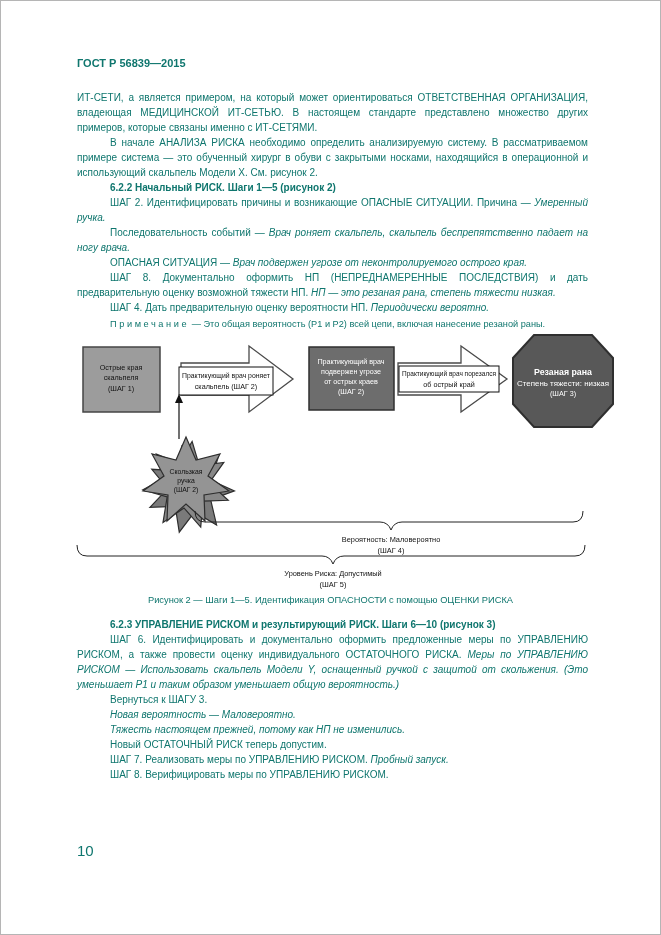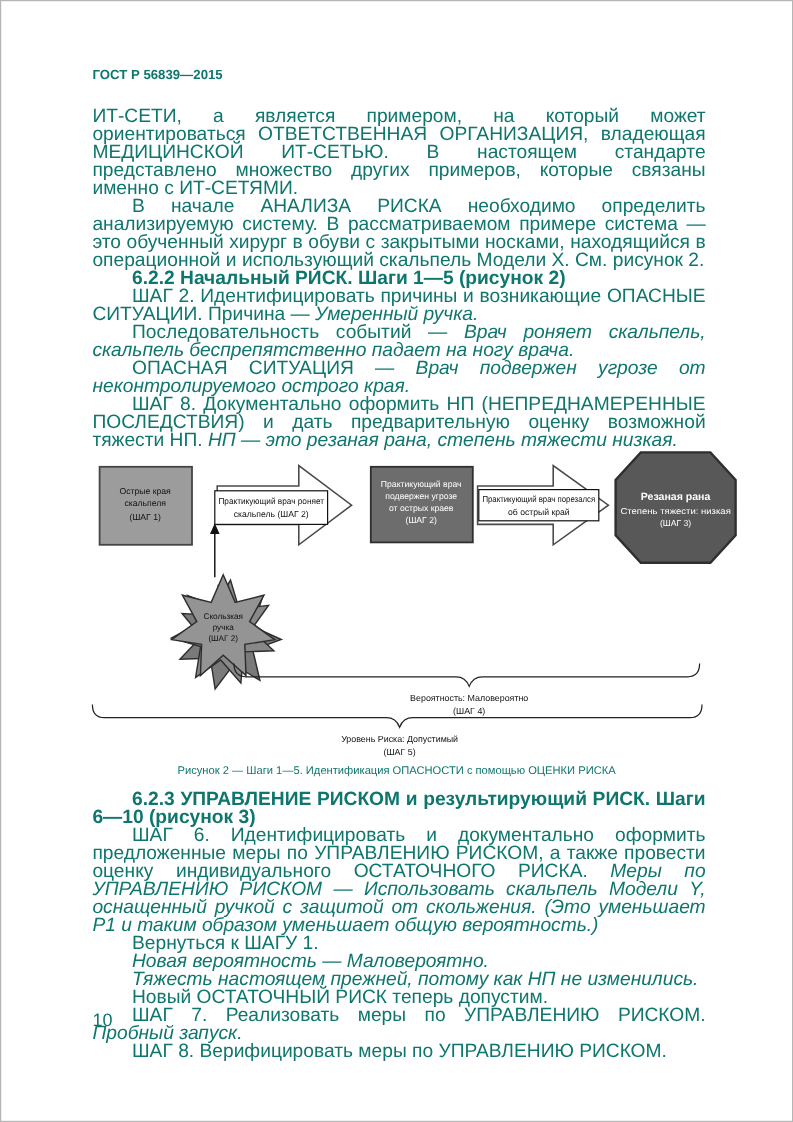--- a/index.html
+++ b/index.html
@@ -4,21 +4,21 @@
 <style>
   html,body { margin:0; padding:0; background:#e9e9e9; }
   .page {
     width:661px; height:935px; margin:0 auto; background:#ffffff;
     position:relative; box-sizing:border-box; border:1px solid #b5b5b5;
     font-family:"Liberation Sans", sans-serif; color:#0f766e;
     overflow:hidden;
   }
   .content { padding:56px 72px 0 76px; }
   .doc-header { font-weight:bold; font-size:11px; margin:0 0 21px 0; }
-  p { margin:0; font-size:16px; line-height:15px; text-align:justify; }
+  p { margin:0; font-size:10px; line-height:15px; text-align:justify; }
   .ind { text-indent:33px; }
   .bold { font-weight:bold; }
   em { font-style:italic; }
   .note { font-size:9.2px; line-height:12px; margin:3px 0 3px 0; text-indent:33px; }
   .note .spaced { letter-spacing:2.6px; }
   .figure-wrap { margin:0; padding:0; }
   svg { display:block; }
   svg text { text-anchor:middle; font-family:"Liberation Sans", sans-serif; }
   .fig-label  { font-size:7.2px; fill:#111111; }
   .fig-label-w{ font-size:7.2px; fill:#ffffff; }
@@ -43,21 +43,23 @@
 
 
     <p class="ind"><span>ШАГ 2. Идентифицировать причины и возникающие ОПАСНЫЕ СИТУАЦИИ. Причина — </span><em>Умеренный ручка.</em></p>
 
     <p class="ind"><span>Последовательность событий — </span><em>Врач роняет скальпель, скальпель беспрепятственно падает на ногу врача.</em></p>
 
     <p class="ind"><span>ОПАСНАЯ СИТУАЦИЯ — </span><em>Врач подвержен угрозе от неконтролируемого острого края.</em></p>
 
     <p class="ind"><span>ШАГ 8. Документально оформить НП (НЕПРЕДНАМЕРЕННЫЕ ПОСЛЕДСТВИЯ) и дать предварительную оценку возможной тяжести НП. </span><em>НП — это резаная рана, степень тяжести низкая.</em></p>
 
+    <p class="ind"><span>ШАГ 4. Дать предварительную оценку вероятности НП. </span><em>Периодически вероятно.</em></p>
 
+    <p class="note"><span class="spaced">Примечание</span><span> — Это общая вероятность (Р1 и Р2) всей цепи, включая нанесение резаной раны.</span></p>
 
   </div>
 
   <div class="figure-wrap">
     <svg width="661" height="260" viewBox="0 0 661 260">
 
       <rect x="82" y="14" width="77" height="65" stroke="#454545" stroke-width="1.5" fill="#9c9c9c"></rect>
       <text class="fig-label" x="120" y="37">Острые края</text>
       <text class="fig-label" x="120" y="47">скальпеля</text>
       <text class="fig-label" x="120" y="58">(ШАГ 1)</text>
@@ -105,21 +107,21 @@
     </svg>
   </div>
 
   <div class="caption">Рисунок 2 — Шаги 1—5. Идентификация ОПАСНОСТИ с помощью ОЦЕНКИ РИСКА</div>
 
   <div class="content" style="padding-top:0;">
     <p class="ind bold">6.2.3 УПРАВЛЕНИЕ РИСКОМ и результирующий РИСК. Шаги 6—10 (рисунок 3)</p>
 
     <p class="ind"><span>ШАГ 6. Идентифицировать и документально оформить предложенные меры по УПРАВЛЕНИЮ РИСКОМ, а также провести оценку индивидуального ОСТАТОЧНОГО РИСКА. </span><em>Меры по УПРАВЛЕНИЮ РИСКОМ — Использовать скальпель Модели Y, оснащенный ручкой с защитой от скольжения. (Это уменьшает Р1 и таким образом уменьшает общую вероятность.)</em></p>
 
-    <p class="ind">Вернуться к ШАГУ 1.</p>
+    <p class="ind">Вернуться к ШАГУ 3.</p>
     <p class="ind"><em>Новая вероятность — Маловероятно.</em></p>
     <p class="ind"><em>Тяжесть настоящем прежней, потому как НП не изменились.</em></p>
     <p class="ind">Новый ОСТАТОЧНЫЙ РИСК теперь допустим.</p>
 
     <p class="ind"><span>ШАГ 7. Реализовать меры по УПРАВЛЕНИЮ РИСКОМ. </span><em>Пробный запуск.</em></p>
 
     <p class="ind">ШАГ 8. Верифицировать меры по УПРАВЛЕНИЮ РИСКОМ.</p>
   </div>
 
   <div class="pagenum">10</div>

